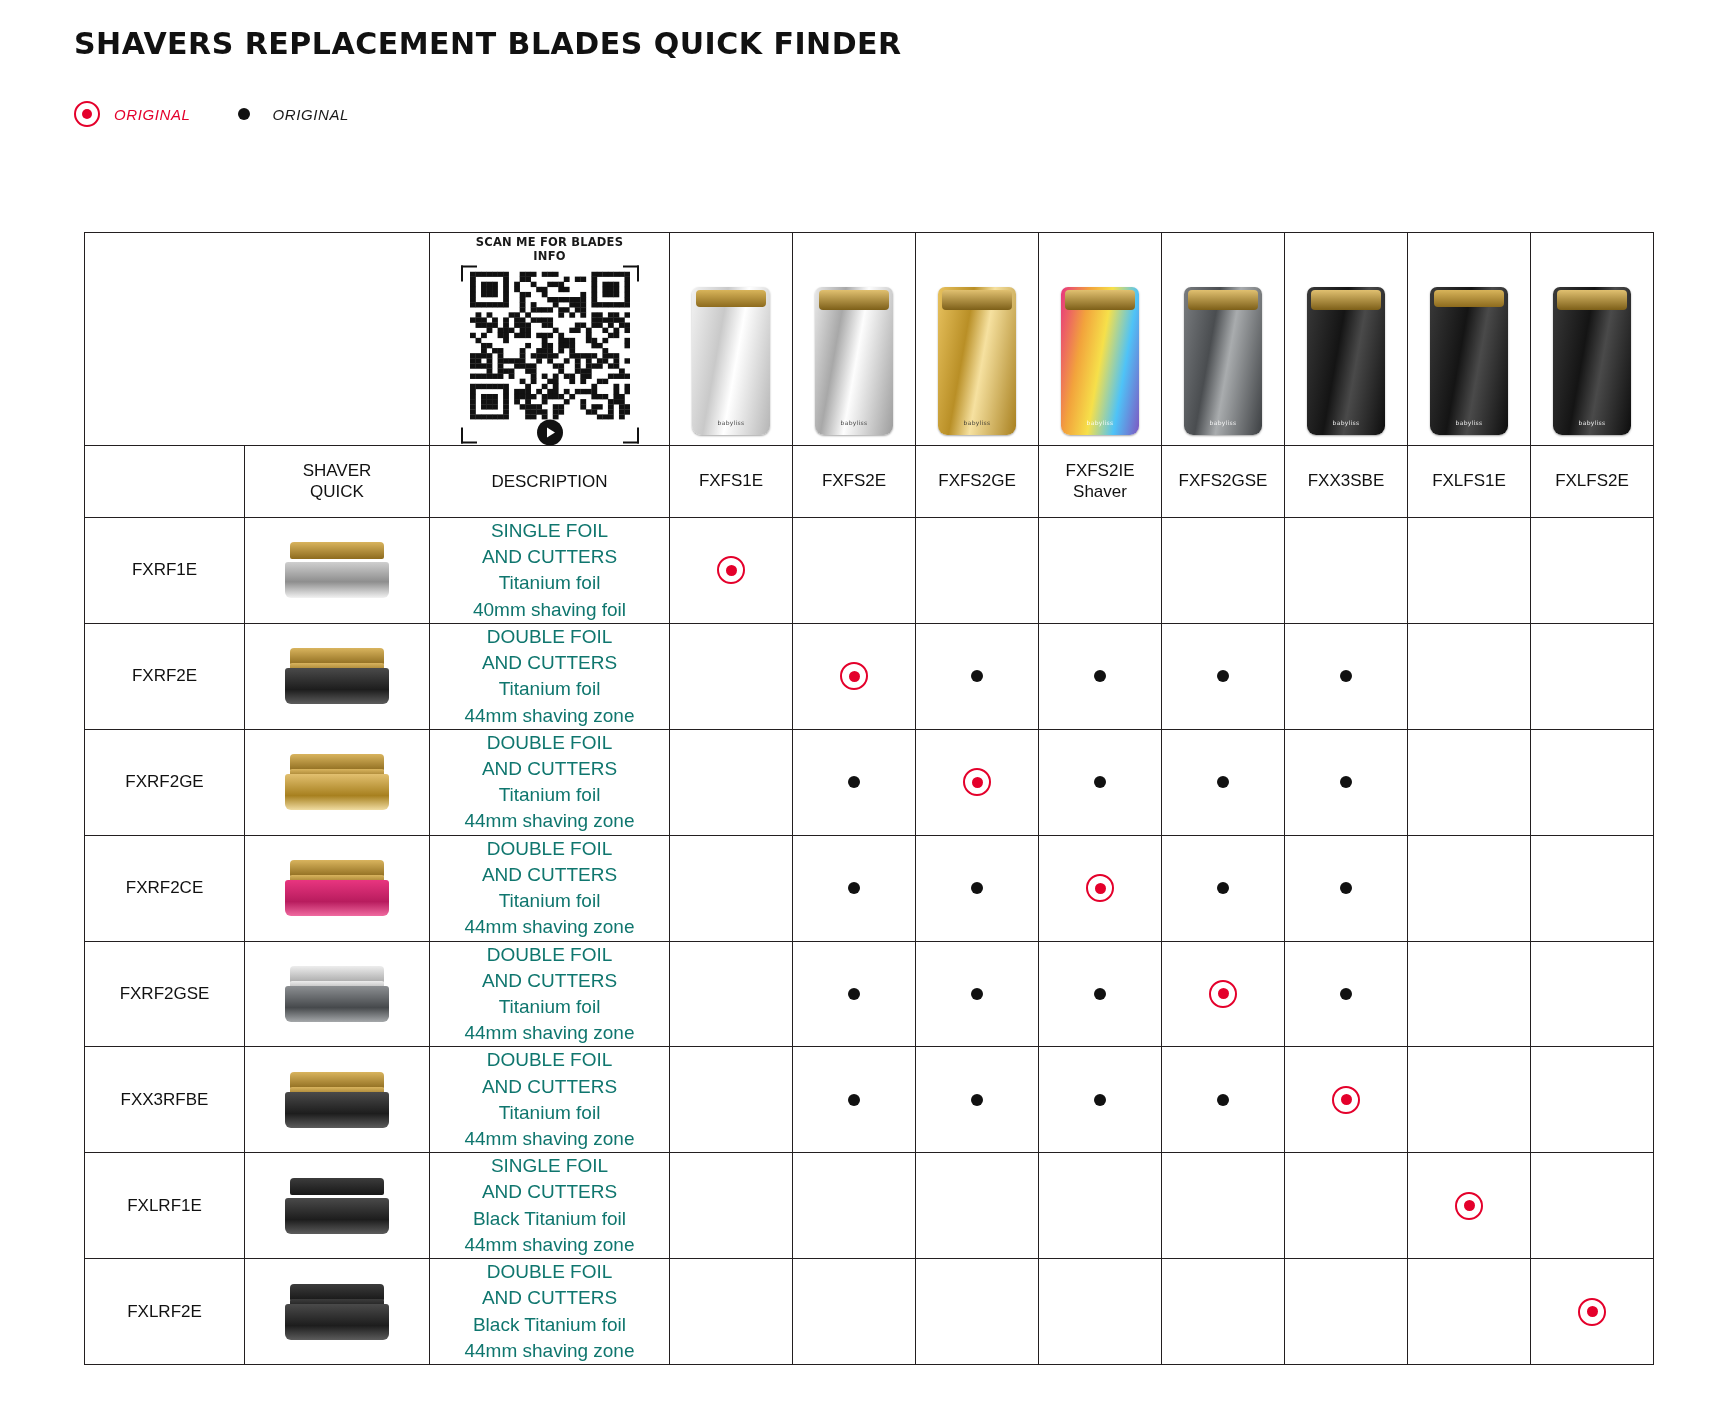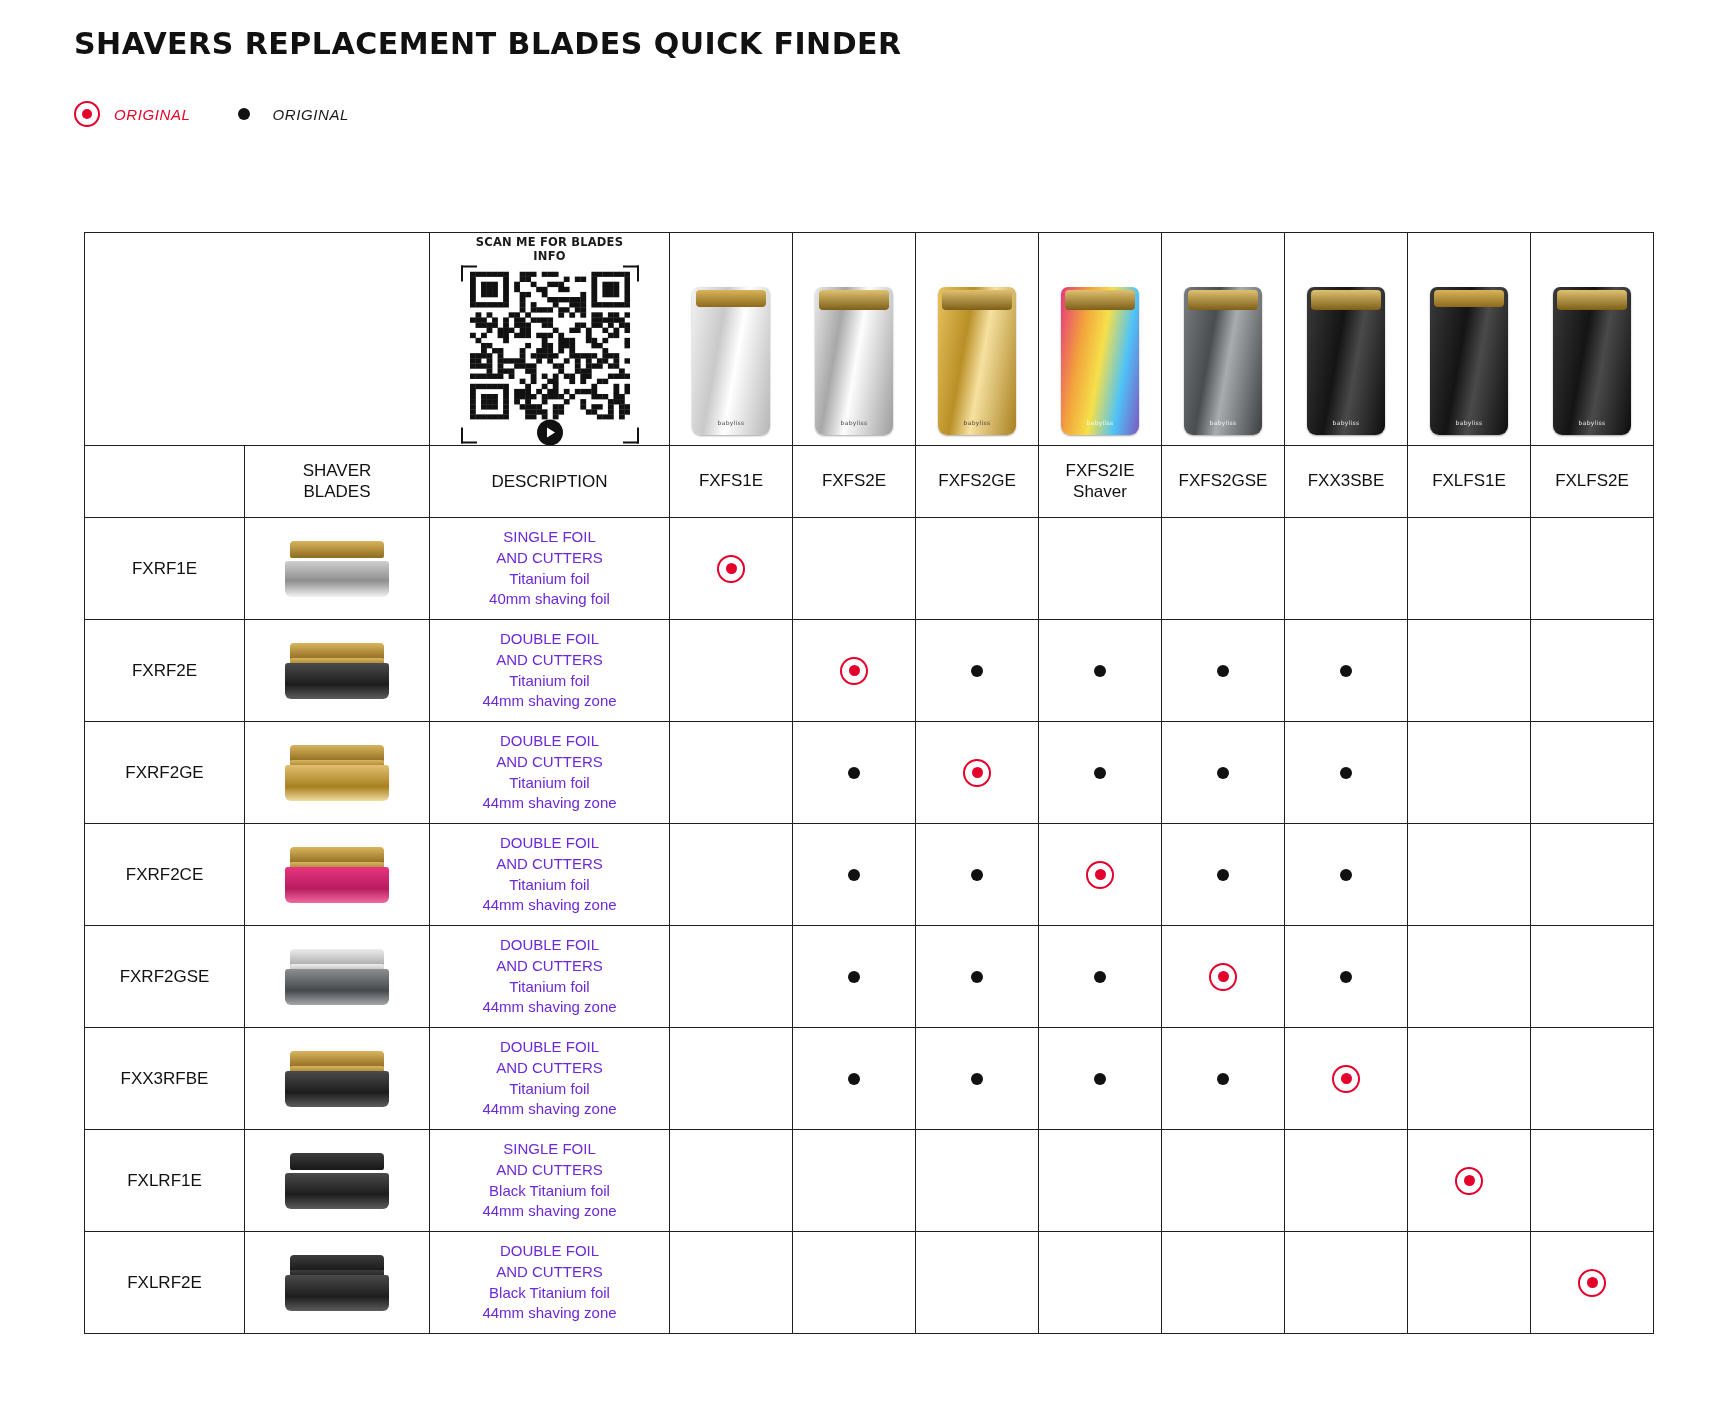--- a/index.html
+++ b/index.html
@@ -215,23 +215,23 @@
 
   
   tr.data-row td { height: 101px; }
   .code-cell {
     font-size: 17px;
     color: #111;
   }
   .desc-cell {
     text-align: left;
     padding: 0 0 0 20px;
-    font-size: 15px;
+    font-size: 19px;
     line-height: 1.38;
-    color: #6d28d9;
+    color: #0f766e;
   }
   .desc-cell .ln { display: block; white-space: nowrap; }
 
   
   .blade-thumb {
     width: 100%;
     height: 101px;
     display: flex;
     align-items: center;
     justify-content: center;
@@ -817,21 +817,21 @@
                   <div class="brand">babyliss</div>
                 </div>
               </div>
             </td>
           </tr>
           <tr class="head-labels">
             <td></td>
             <td>
               <div class="hdr-two-line">
                 <div>SHAVER</div>
-                <div>BLADES</div>
+                <div>QUICK</div>
               </div>
             </td>
             <td>DESCRIPTION</td>
             <td>
               <div class="hdr-two-line">
                 <div>FXFS1E</div>
               </div>
             </td>
             <td>
               <div class="hdr-two-line">

